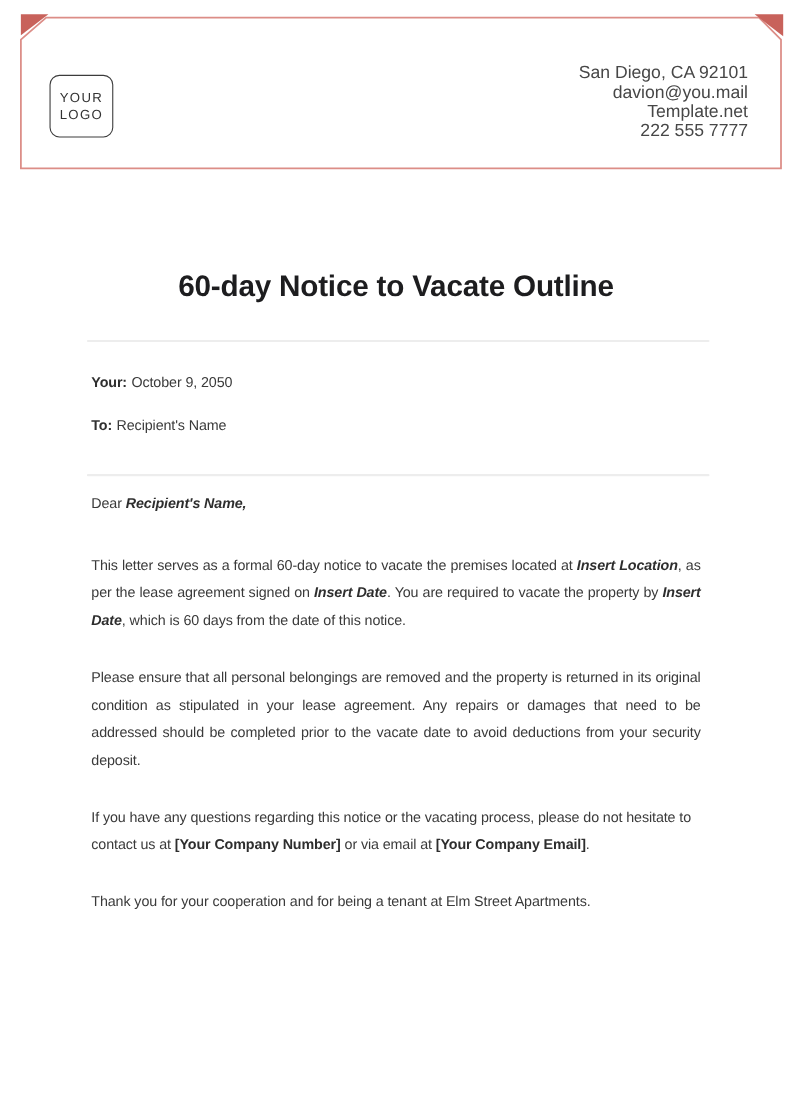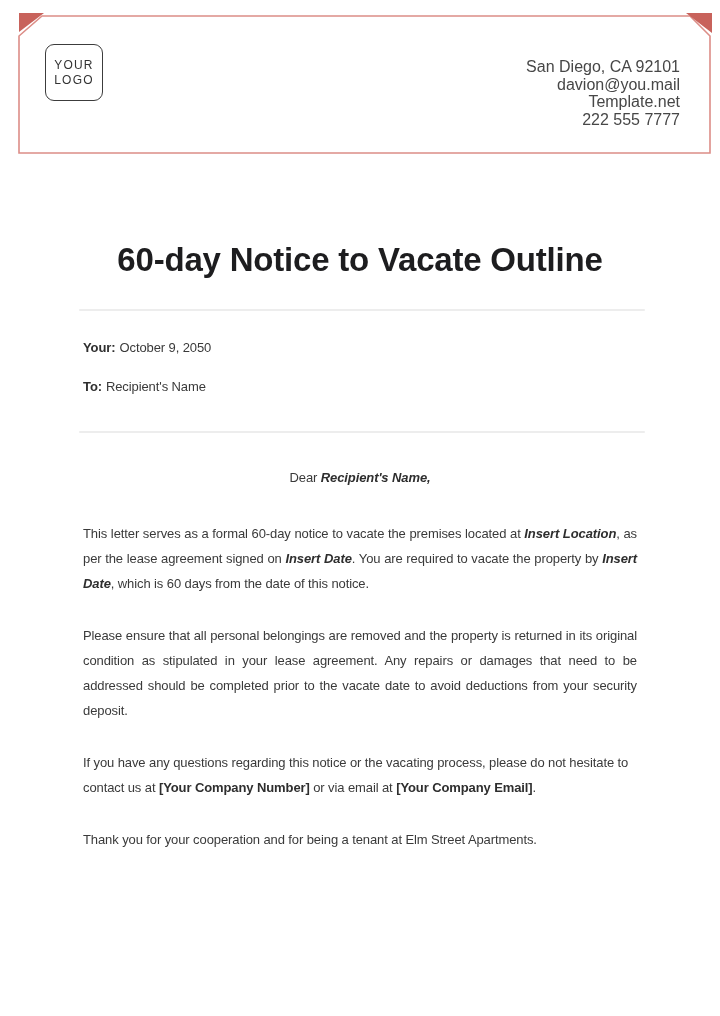--- a/index.html
+++ b/index.html
@@ -7,52 +7,52 @@
   body {
     width: 720px; height: 1016px; background: #ffffff;
     font-family: "Liberation Sans", "DejaVu Sans", sans-serif;
     -webkit-font-smoothing: antialiased;
   }
   .page { position: relative; width: 720px; height: 1016px; background: #ffffff; overflow: hidden; }
 
   
   .header-frame-svg { position: absolute; left: 0; top: 0; }
   .logo-box {
-    position: absolute; left: 45px; top: 44px; width: 58px; height: 57px;
+    position: absolute; left: 45px; top: 68px; width: 58px; height: 57px;
     border: 1.6px solid #3c3c3c; border-radius: 9px;
     display: flex; align-items: center; justify-content: center;
     text-align: center; color: #333333;
     font-size: 12px; font-weight: 500; letter-spacing: 1.2px; line-height: 14.5px;
   }
   .contact {
     position: absolute; right: 40px; top: 58px; text-align: right;
     font-size: 16px; line-height: 17.5px; color: #474747;
   }
 
   
   .content {
     position: absolute; left: 83px; top: 0; width: 554px;
     color: #3a3a3a; font-size: 13px; letter-spacing: -0.1px;
   }
   h1.title {
-    margin: 243px 0 0 0; font-size: 33px; line-height: 34px; font-weight: 700;
+    margin: 243px 0 0 0; font-size: 27px; line-height: 34px; font-weight: 700;
     color: #1d1d1f; text-align: center; letter-spacing: -0.2px;
   }
   .rule {
     height: 2px; background: #ededed; border: none; border-radius: 2px;
     width: 566px; margin: 32px 0 0 -4px;
   }
   .rule.second { margin-top: 34px; }
   .meta { margin-top: 27px; }
   .meta-row { line-height: 20px; }
   .meta-row.r2 { margin-top: 19px; }
   .meta-row.r3 { margin-top: 5px; }
   .meta-label { font-weight: 700; color: #2f2f2f; margin-right: 4px; }
   p { margin: 27px 0 0 0; line-height: 25px; }
-  p.salutation { margin-top: 32px; text-align: center; }
+  p.salutation { margin-top: 12px; }
   p.p1 { margin-top: 31px; }
   p.justify { text-align: justify; }
   span.b { font-weight: 700; color: #2e2e2e; }
   span.i { font-style: italic; }
 </style>
 </head>
 <body>
 
 <div class="page">
 

